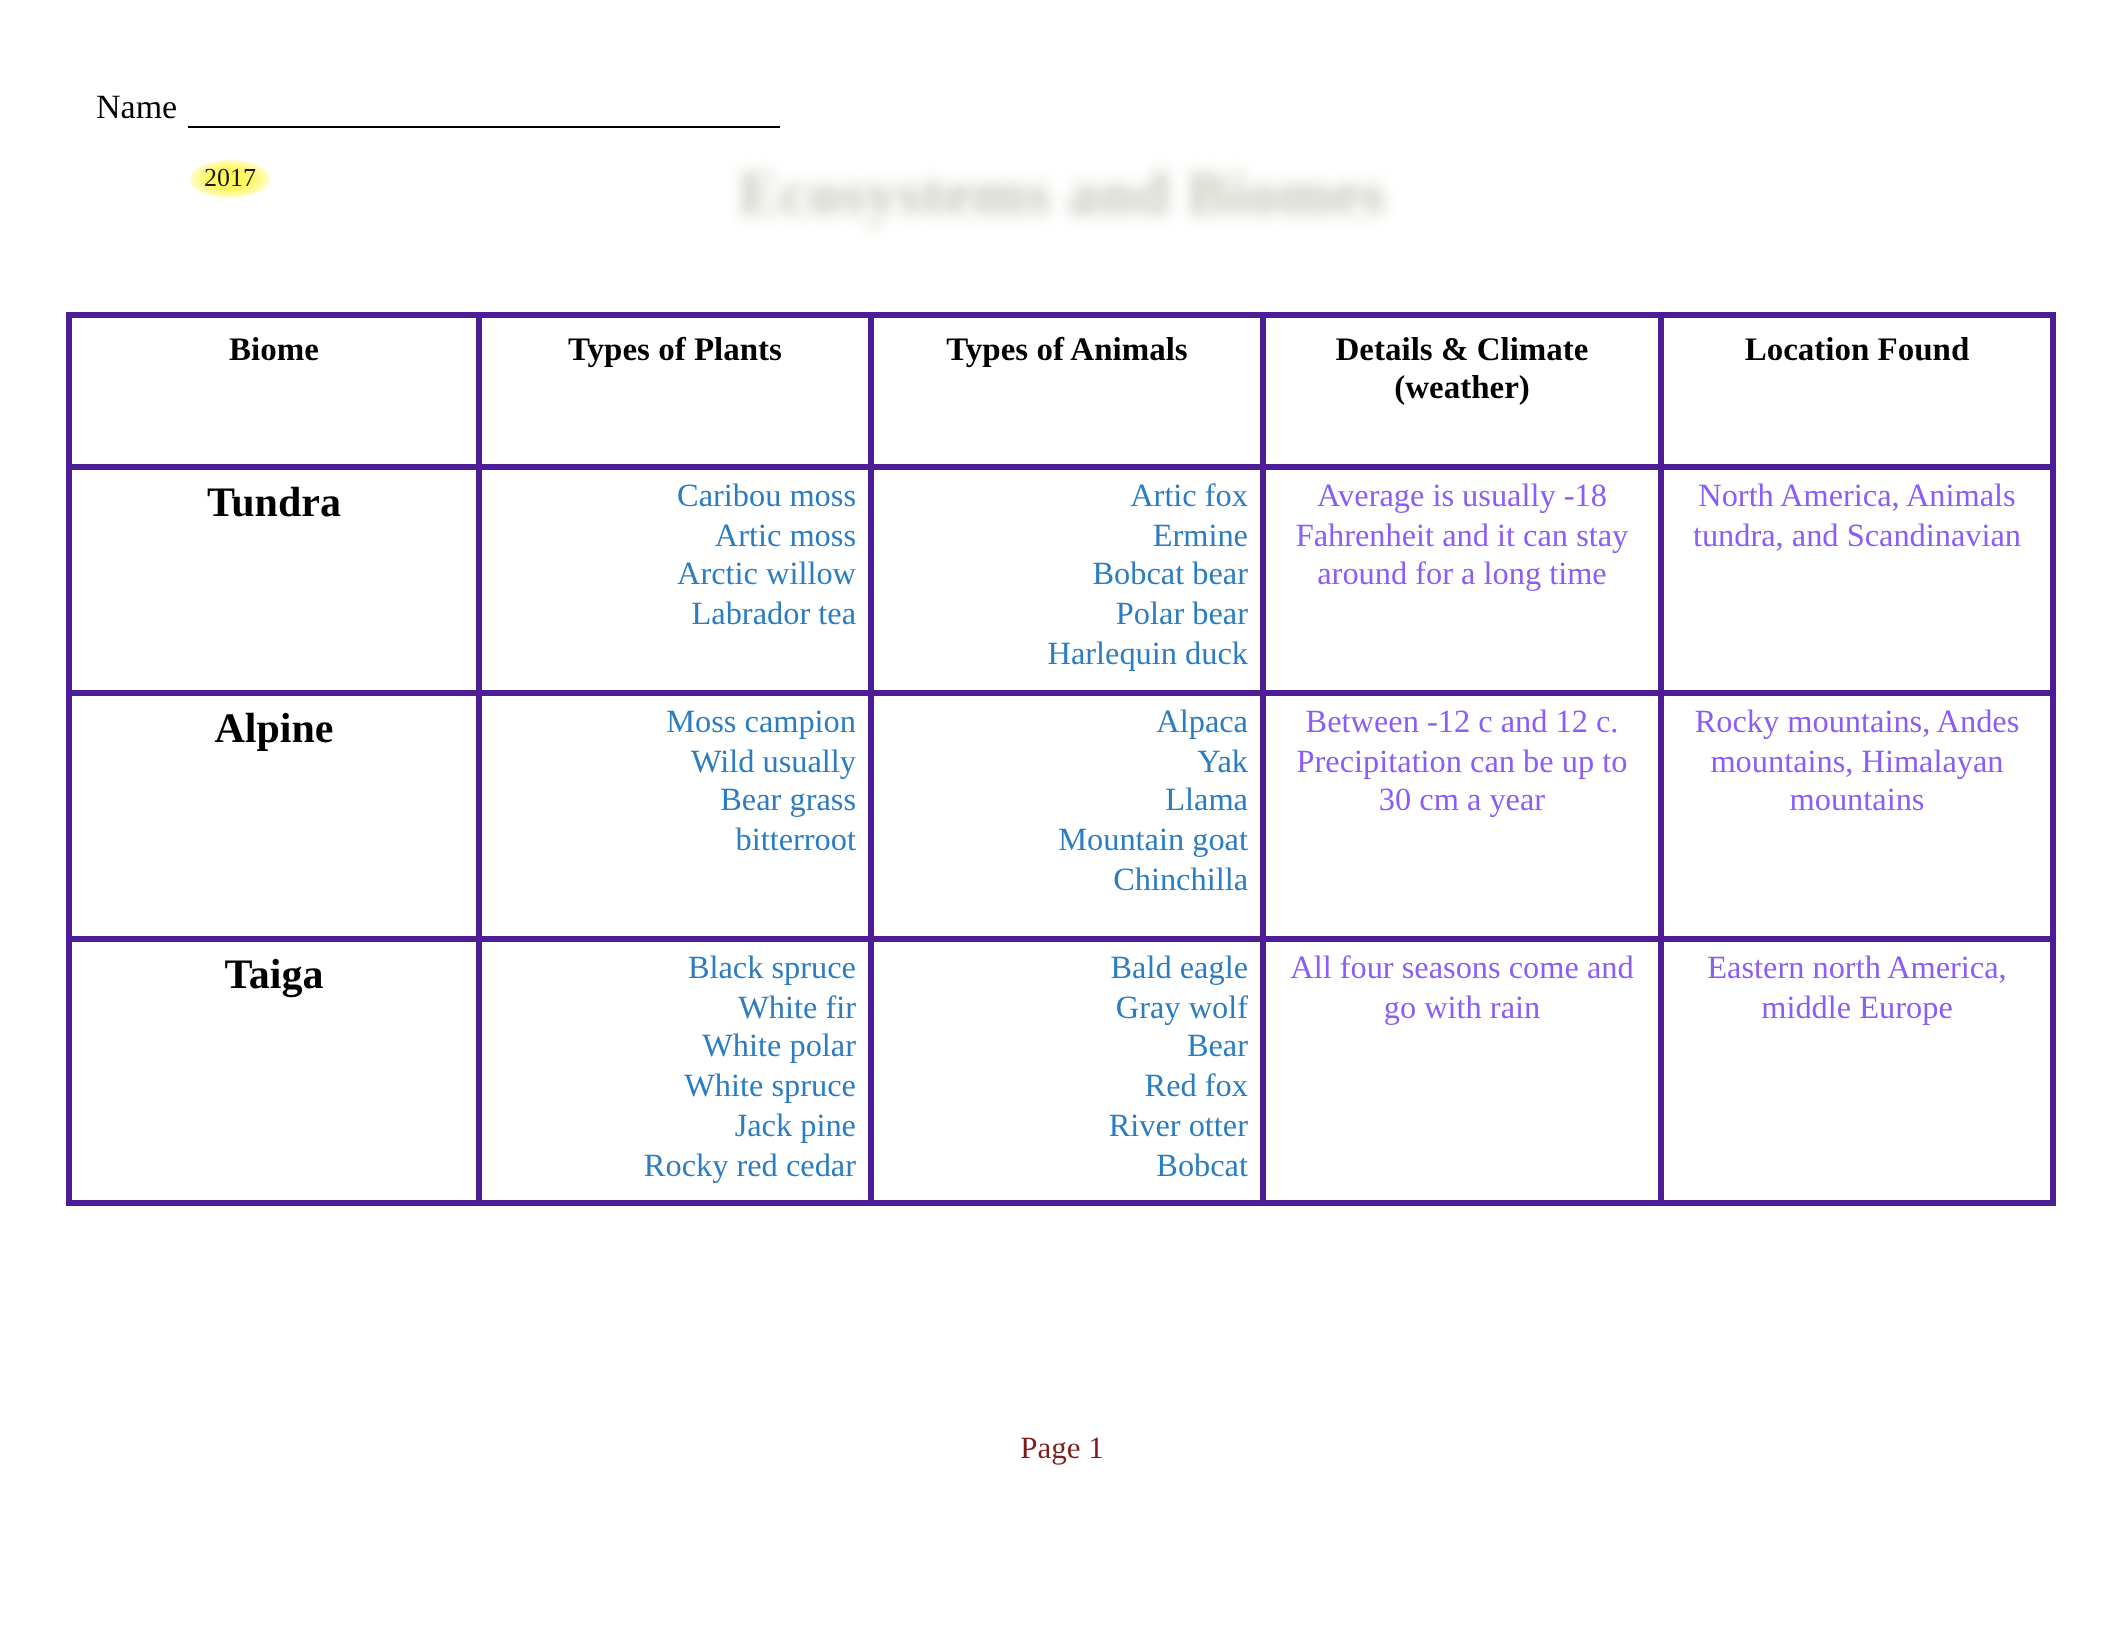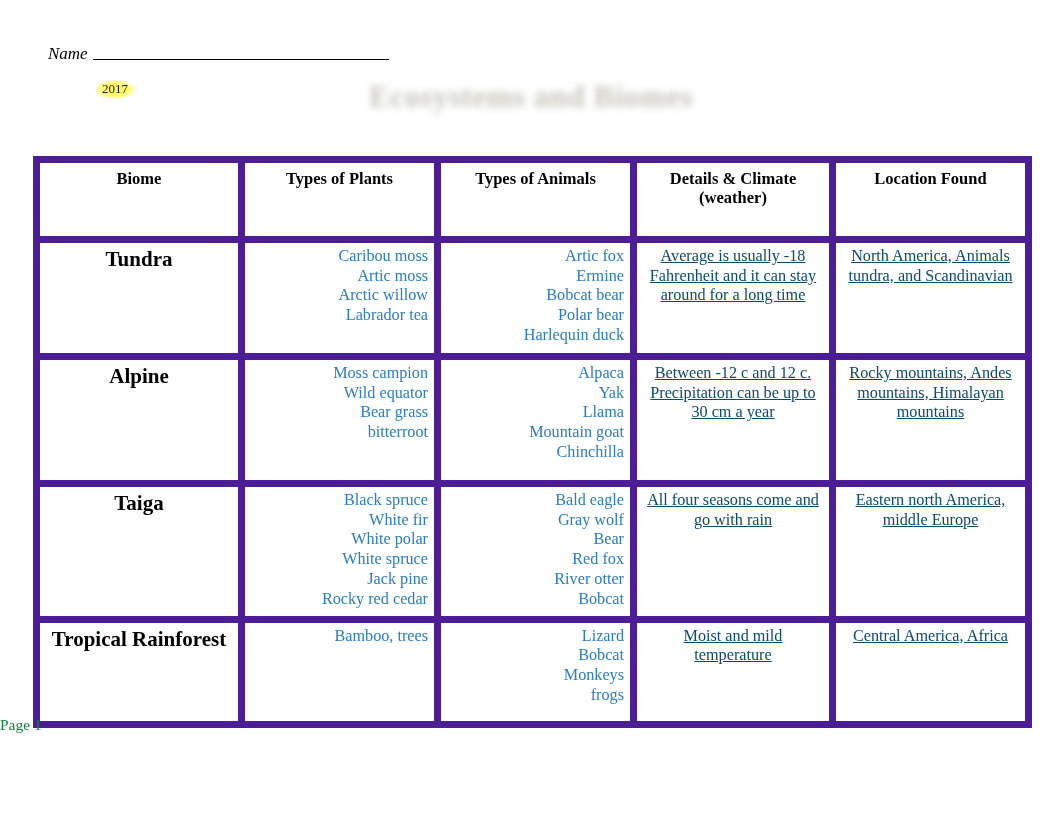--- a/index.html
+++ b/index.html
@@ -23,23 +23,22 @@
     height: 822px;
     box-sizing: border-box;
   }
 
   
   .name-row {
     position: absolute;
     left: 48px;
     top: 44px;
     display: flex;
-    align-items: flex-start;
+    align-items: flex-end;
     font-size: 17px;
-    font-style: italic;
   }
   .name-label {
     font-size: 17px;
     color: #000;
     white-space: pre;
   }
   .name-blank {
     display: inline-block;
     width: 296px;
     margin-left: 5px;
@@ -94,21 +93,21 @@
     top: 156px;
     width: 992px;
   }
   table.biomes {
     border-collapse: collapse;
     width: 992px;
     table-layout: fixed;
     background: #fff;
   }
   table.biomes td, table.biomes th {
-    border: 7px solid #4c1d95;
+    border: 3px solid #4c1d95;
     vertical-align: top;
     padding: 4px 6px 6px 6px;
     text-align: center;
   }
   table.biomes thead th {
     border-bottom: 1px solid #e0e0e0;
     font-weight: bold;
     font-size: 16.5px;
     color: #000;
     padding-top: 6px;
@@ -134,44 +133,44 @@
     font-size: 16.2px;
     line-height: 1.22;
     vertical-align: top;
   }
   td.data-cell .line {
     display: block;
     white-space: normal;
     text-align: right;
   }
   td.paragraph-cell {
-    color: #0c4a6e;
+    color: #8b5cf6;
     font-size: 16.2px;
     line-height: 1.22;
     vertical-align: top;
     padding-left: 10px;
     padding-right: 10px;
-    text-decoration: underline;
   }
 
   
   tr.row-tundra td    { height: 100px; }
   tr.row-alpine td    { height: 110px; }
   tr.row-taiga td     { height: 114px; }
   tr.row-temperate td { height: 70px; }
   tr.row-tropical td  { height: 88px; }
 
   
   .footer {
     position: absolute;
     left: 0;
     top: 716px;
     width: 1062px;
+    text-align: center;
     font-size: 15.5px;
-    color: #15803d;
+    color: #7f1d1d;
   }
 </style>
 </head>
 <body>
 
 <div class="page">
 
   <div class="name-row">
     <span class="name-label">Name</span>
     <span class="name-blank"></span>
@@ -223,21 +222,21 @@
             <span class="line">Harlequin duck</span>
           </td>
           <td class="paragraph-cell">Average is usually -18 Fahrenheit and it can stay around for a long time</td>
           <td class="paragraph-cell">North America, Animals tundra, and Scandinavian</td>
         </tr>
 
         <tr class="row-alpine">
           <td class="biome-name">Alpine</td>
           <td class="data-cell">
             <span class="line">Moss campion</span>
-            <span class="line">Wild equator</span>
+            <span class="line">Wild usually</span>
             <span class="line">Bear grass</span>
             <span class="line">bitterroot</span>
           </td>
           <td class="data-cell">
             <span class="line">Alpaca</span>
             <span class="line">Yak</span>
             <span class="line">Llama</span>
             <span class="line">Mountain goat</span>
             <span class="line">Chinchilla</span>
           </td>
@@ -261,34 +260,20 @@
             <span class="line">Bear</span>
             <span class="line">Red fox</span>
             <span class="line">River otter</span>
             <span class="line">Bobcat</span>
           </td>
           <td class="paragraph-cell">All four seasons come and go with rain</td>
           <td class="paragraph-cell">Eastern north America, middle Europe</td>
         </tr>
 
 
-        <tr class="row-tropical">
-          <td class="biome-name">Tropical Rainforest</td>
-          <td class="data-cell">
-            <span class="line">Bamboo, trees</span>
-          </td>
-          <td class="data-cell">
-            <span class="line">Lizard</span>
-            <span class="line">Bobcat</span>
-            <span class="line">Monkeys</span>
-            <span class="line">frogs</span>
-          </td>
-          <td class="paragraph-cell">Moist and mild temperature</td>
-          <td class="paragraph-cell">Central America, Africa</td>
-        </tr>
 
       </tbody>
     </table>
   </div>
 
   <div class="footer">Page 1</div>
 
 </div>
 
 </body></html>

